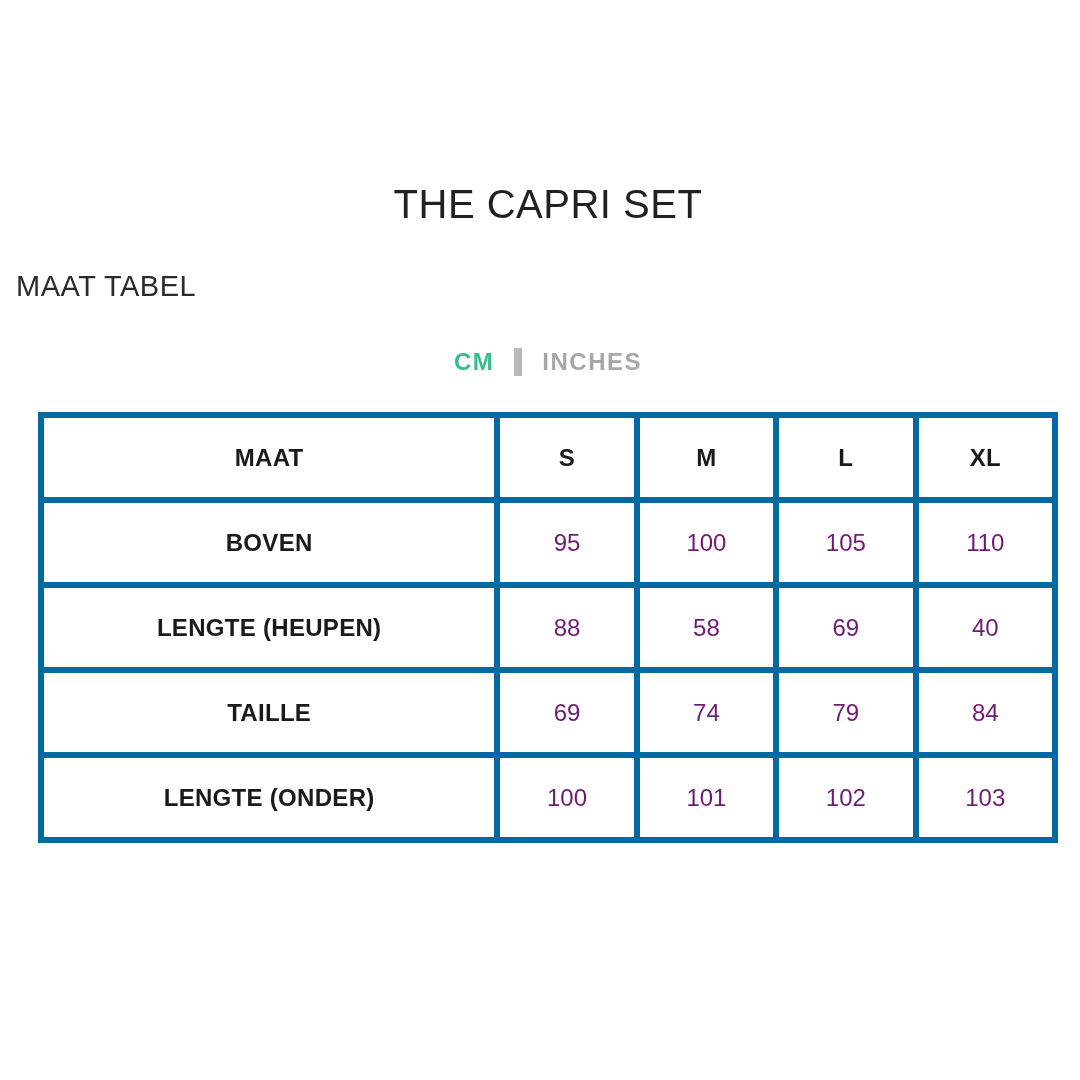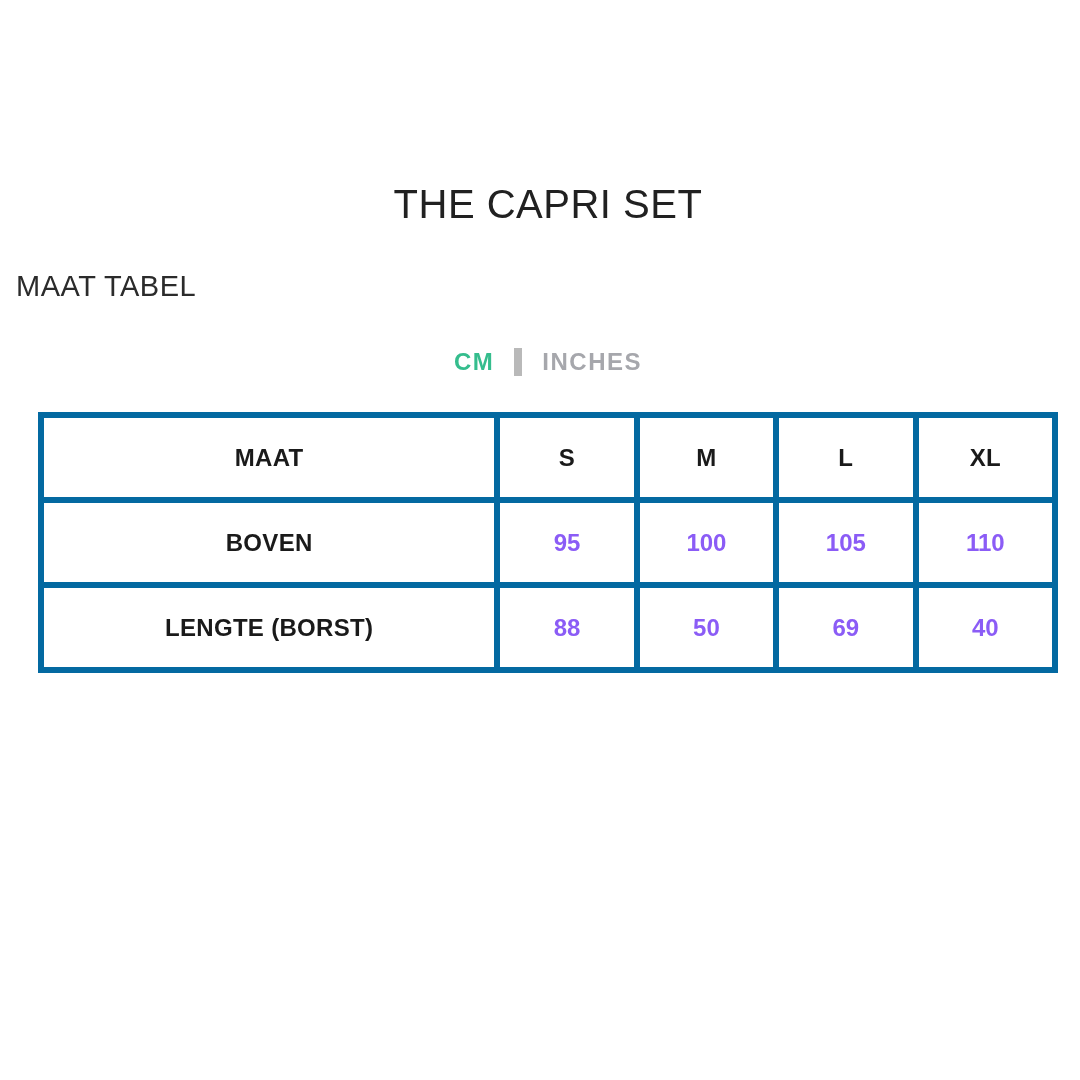--- a/index.html
+++ b/index.html
@@ -67,22 +67,22 @@
     background: #ffffff;
   }
   table.size-table col.c-label { width: 45%; }
   table.size-table col.c-size { width: 13.75%; }
   .cell-label, .cell-header {
     font-weight: 700;
     color: #1a1a1a;
     letter-spacing: 0.3px;
   }
   .cell-value {
-    font-weight: 700;
-    color: #8b5cf6;
+    font-weight: 400;
+    color: #701a75;
   }
 </style>
 </head>
 <body>
 
 <div class="page">
 
   <div class="title">THE CAPRI SET</div>
 
   <div class="subtitle">MAAT TABEL</div>
@@ -113,23 +113,37 @@
       </thead>
       <tbody id="table-body">
           <tr>
             <td class="cell-label">BOVEN</td>
             <td class="cell-value">95</td>
             <td class="cell-value">100</td>
             <td class="cell-value">105</td>
             <td class="cell-value">110</td>
           </tr>
           <tr>
-            <td class="cell-label">LENGTE (BORST)</td>
+            <td class="cell-label">LENGTE (HEUPEN)</td>
             <td class="cell-value">88</td>
-            <td class="cell-value">50</td>
+            <td class="cell-value">58</td>
             <td class="cell-value">69</td>
             <td class="cell-value">40</td>
+          </tr>
+          <tr>
+            <td class="cell-label">TAILLE</td>
+            <td class="cell-value">69</td>
+            <td class="cell-value">74</td>
+            <td class="cell-value">79</td>
+            <td class="cell-value">84</td>
+          </tr>
+          <tr>
+            <td class="cell-label">LENGTE (ONDER)</td>
+            <td class="cell-value">100</td>
+            <td class="cell-value">101</td>
+            <td class="cell-value">102</td>
+            <td class="cell-value">103</td>
           </tr>
         </tbody>
     </table>
   </div>
 
 </div>
 
 </body></html>

